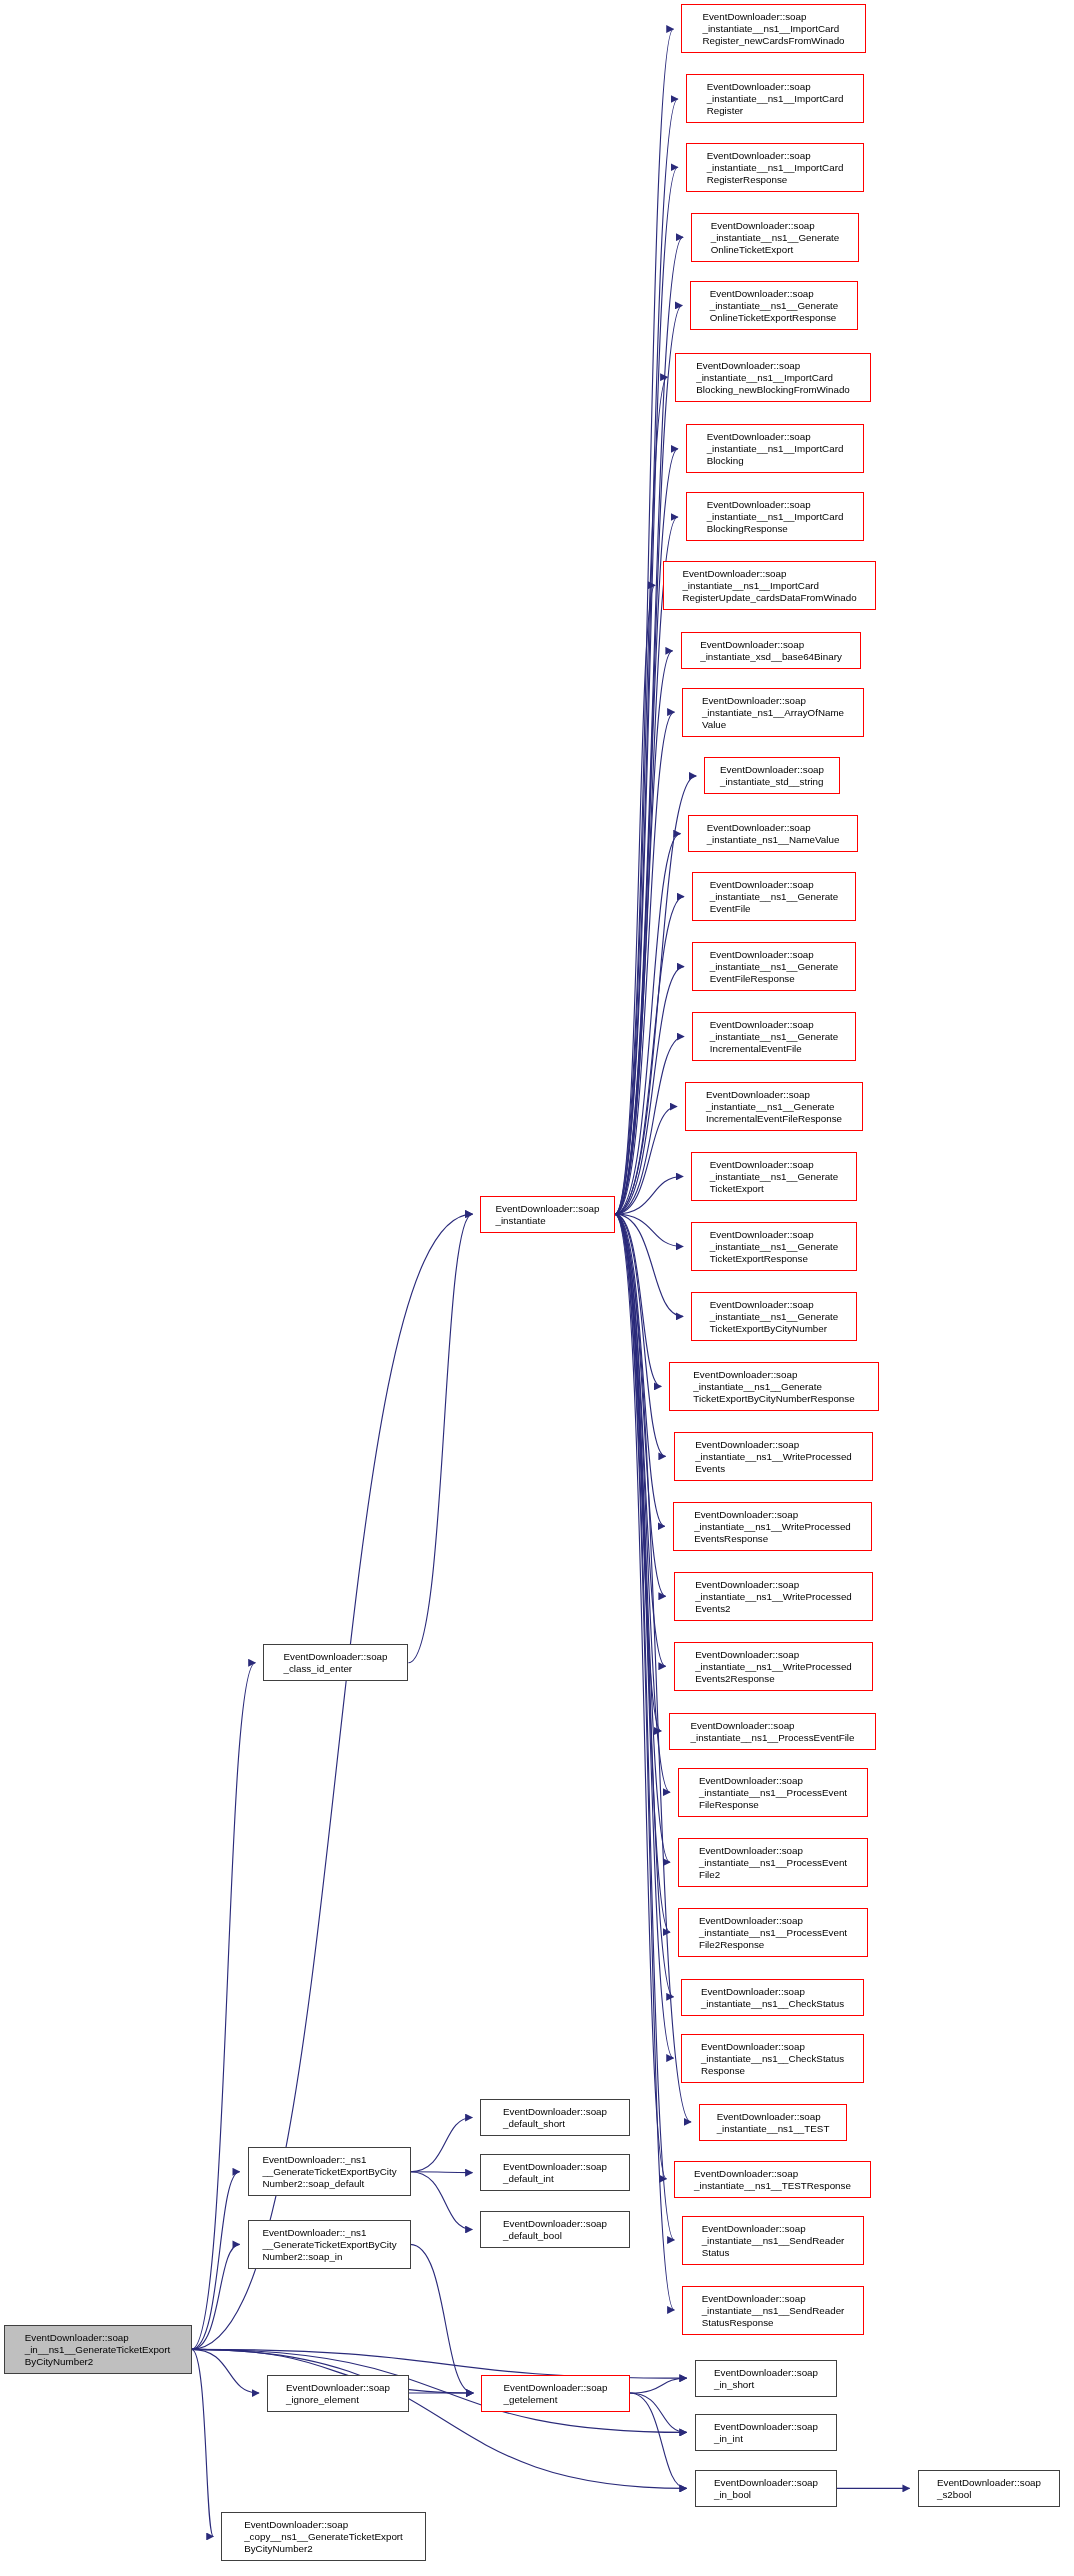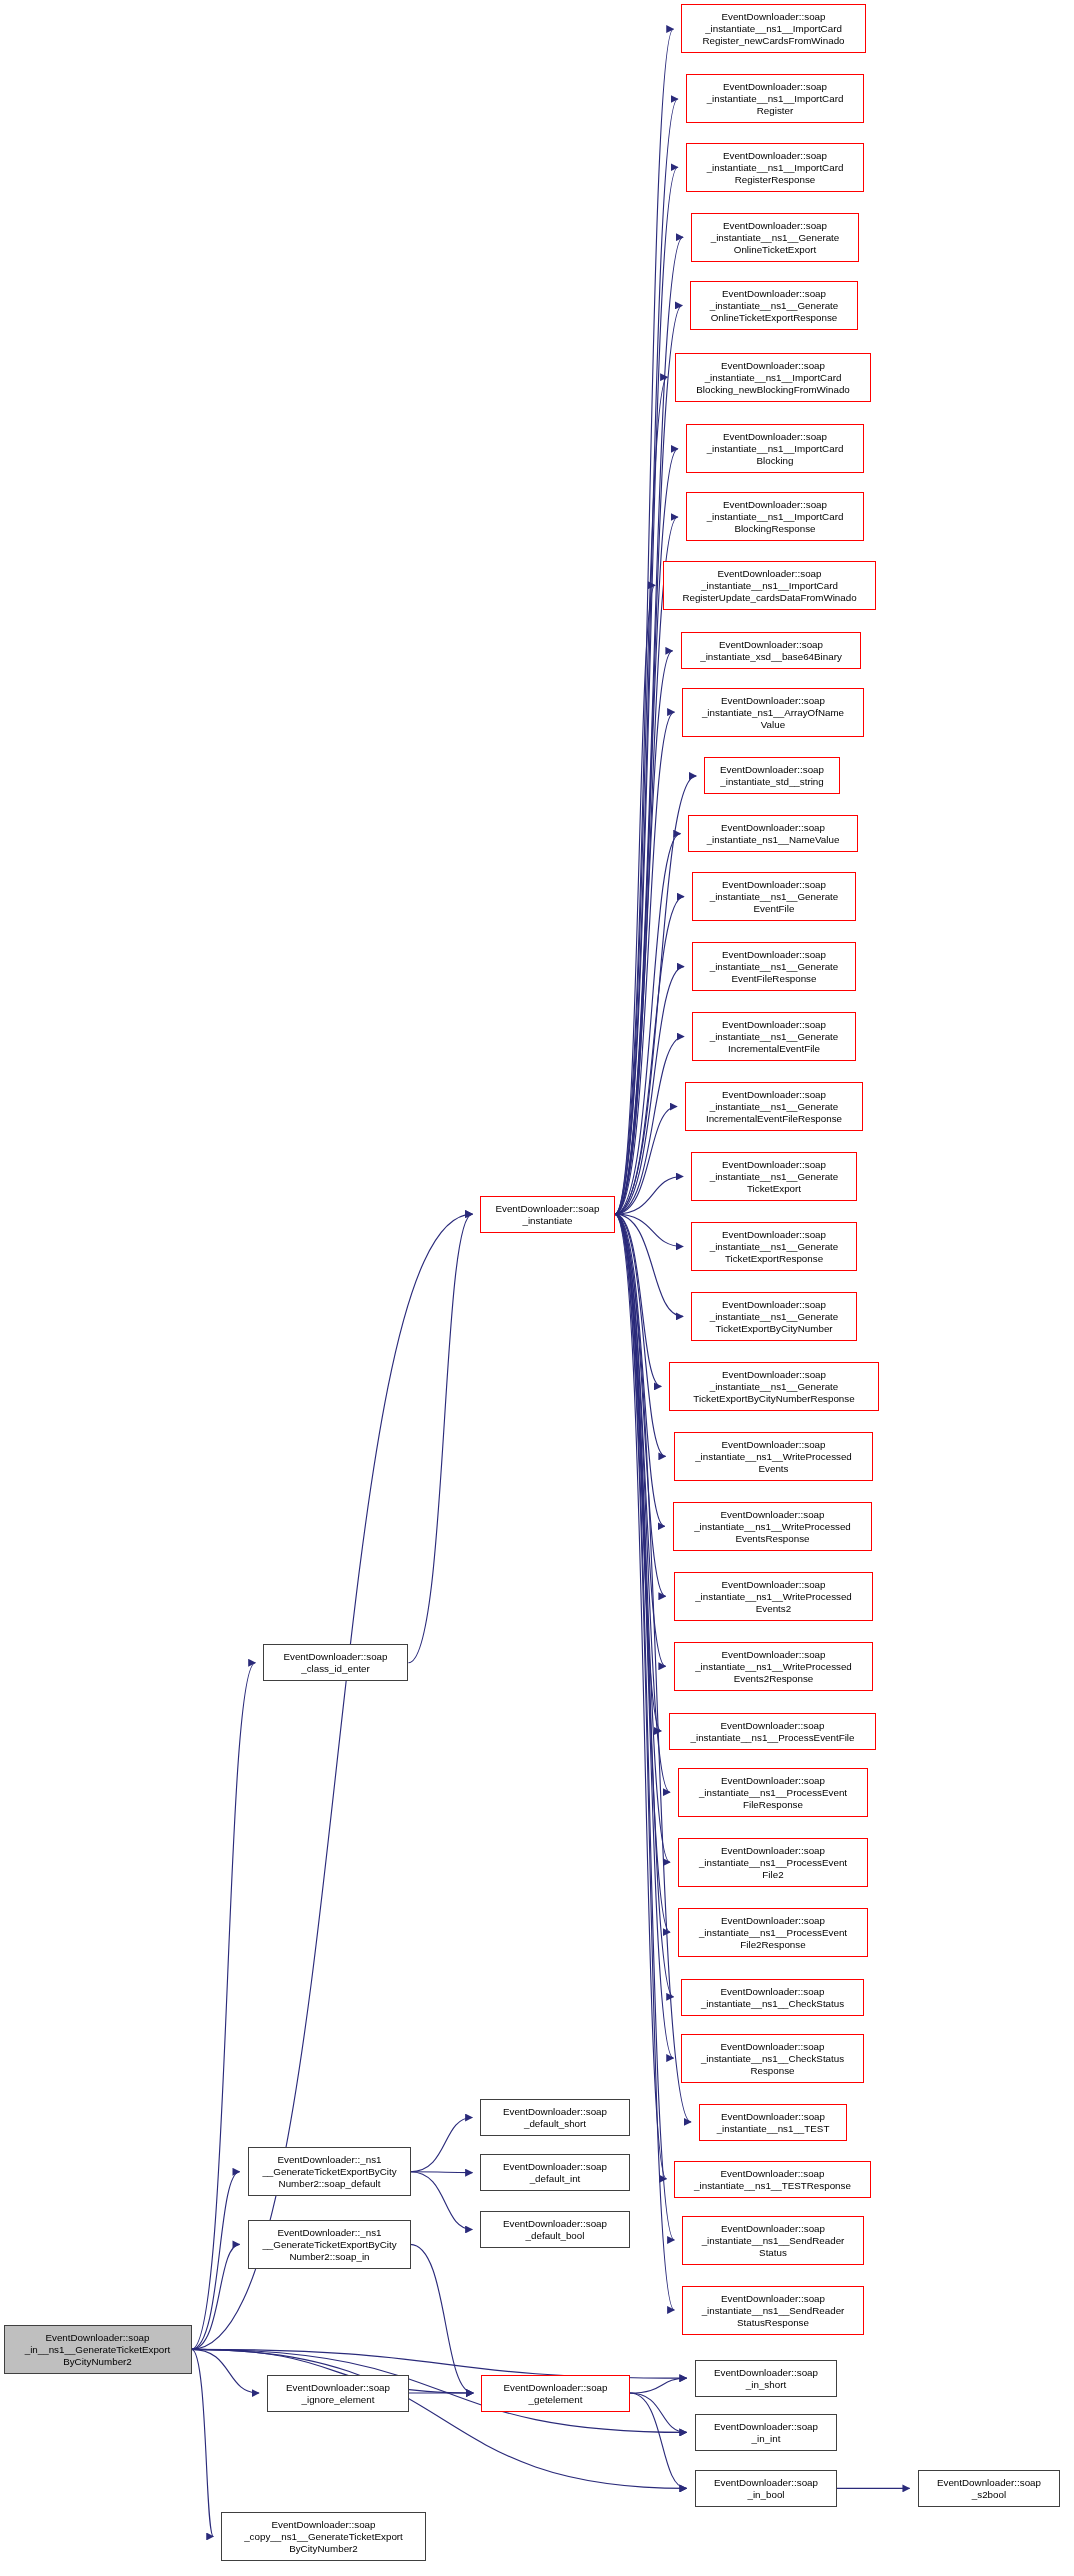--- a/index.html
+++ b/index.html
@@ -17,21 +17,21 @@
     left:0;top:0;
     width:1074px;height:2576px;
     pointer-events:none;
   }
   .node{
     position:absolute;
     box-sizing:border-box;
     display:flex;
     align-items:center;
     justify-content:center;
-    text-align:center;
+    text-align:left;
     background:#ffffff;
     color:#000000;
     font-size:9.8px;
     line-height:12px;
     letter-spacing:0px;
     white-space:pre-line;
     padding:0.9px 2.6px;
     z-index:5;
   }
   .node.red{ border:1.2px solid #ff0000; }

